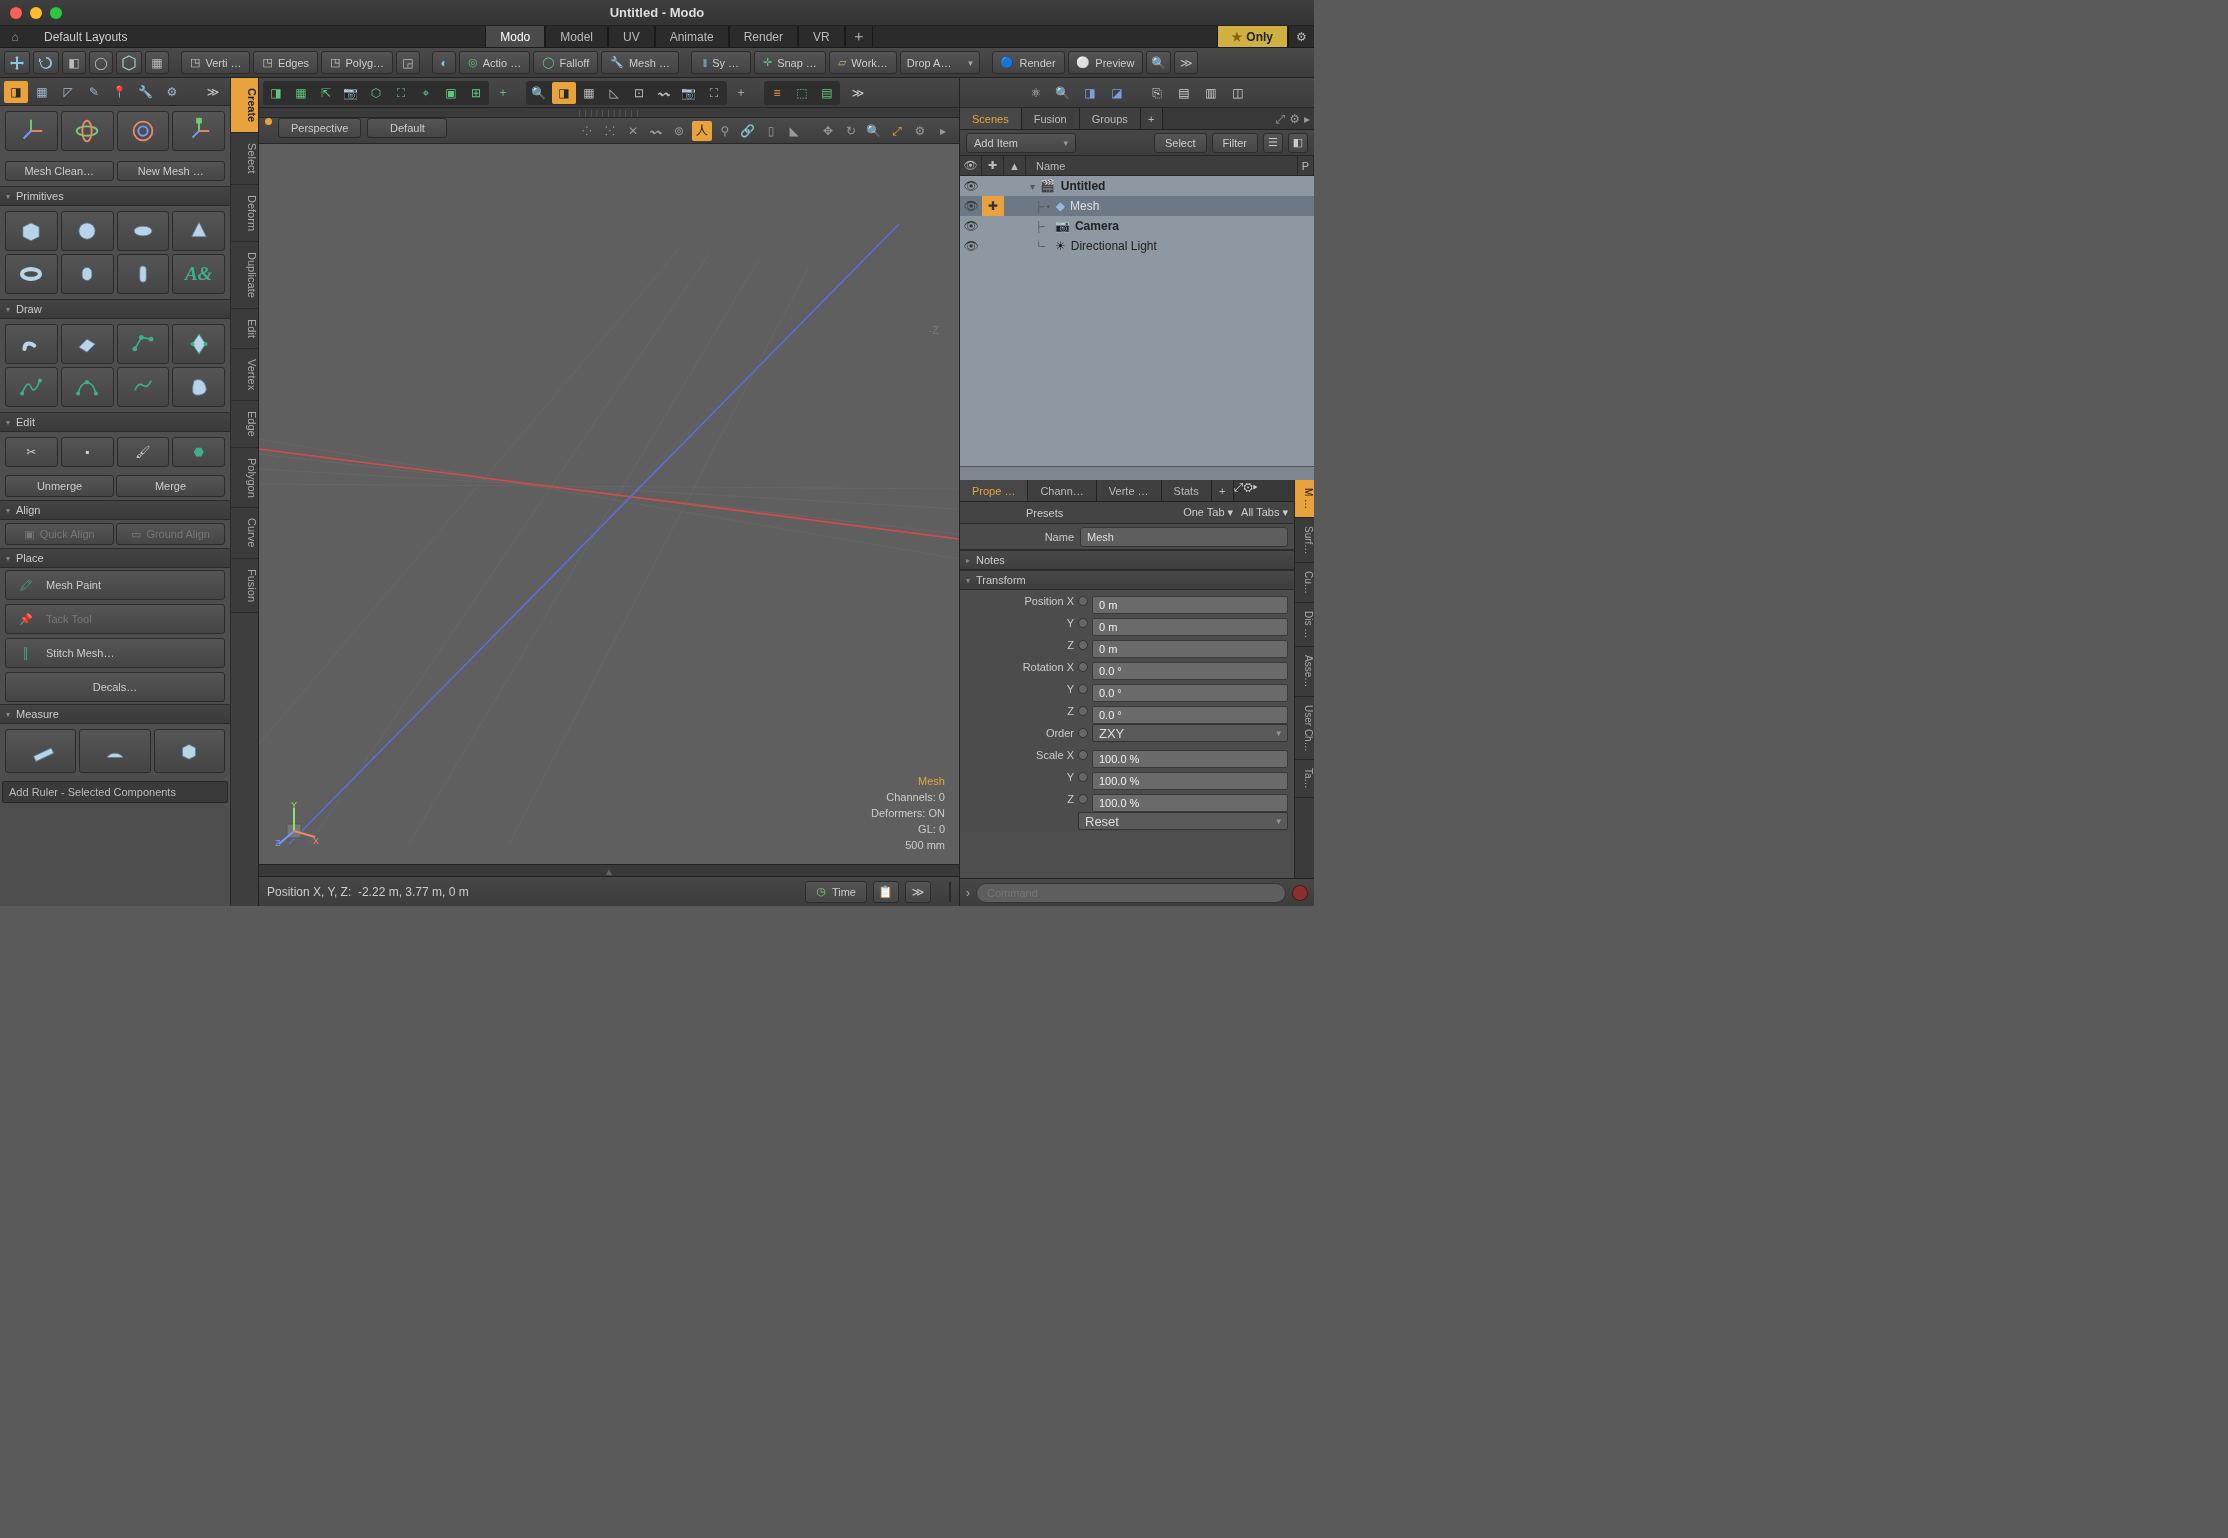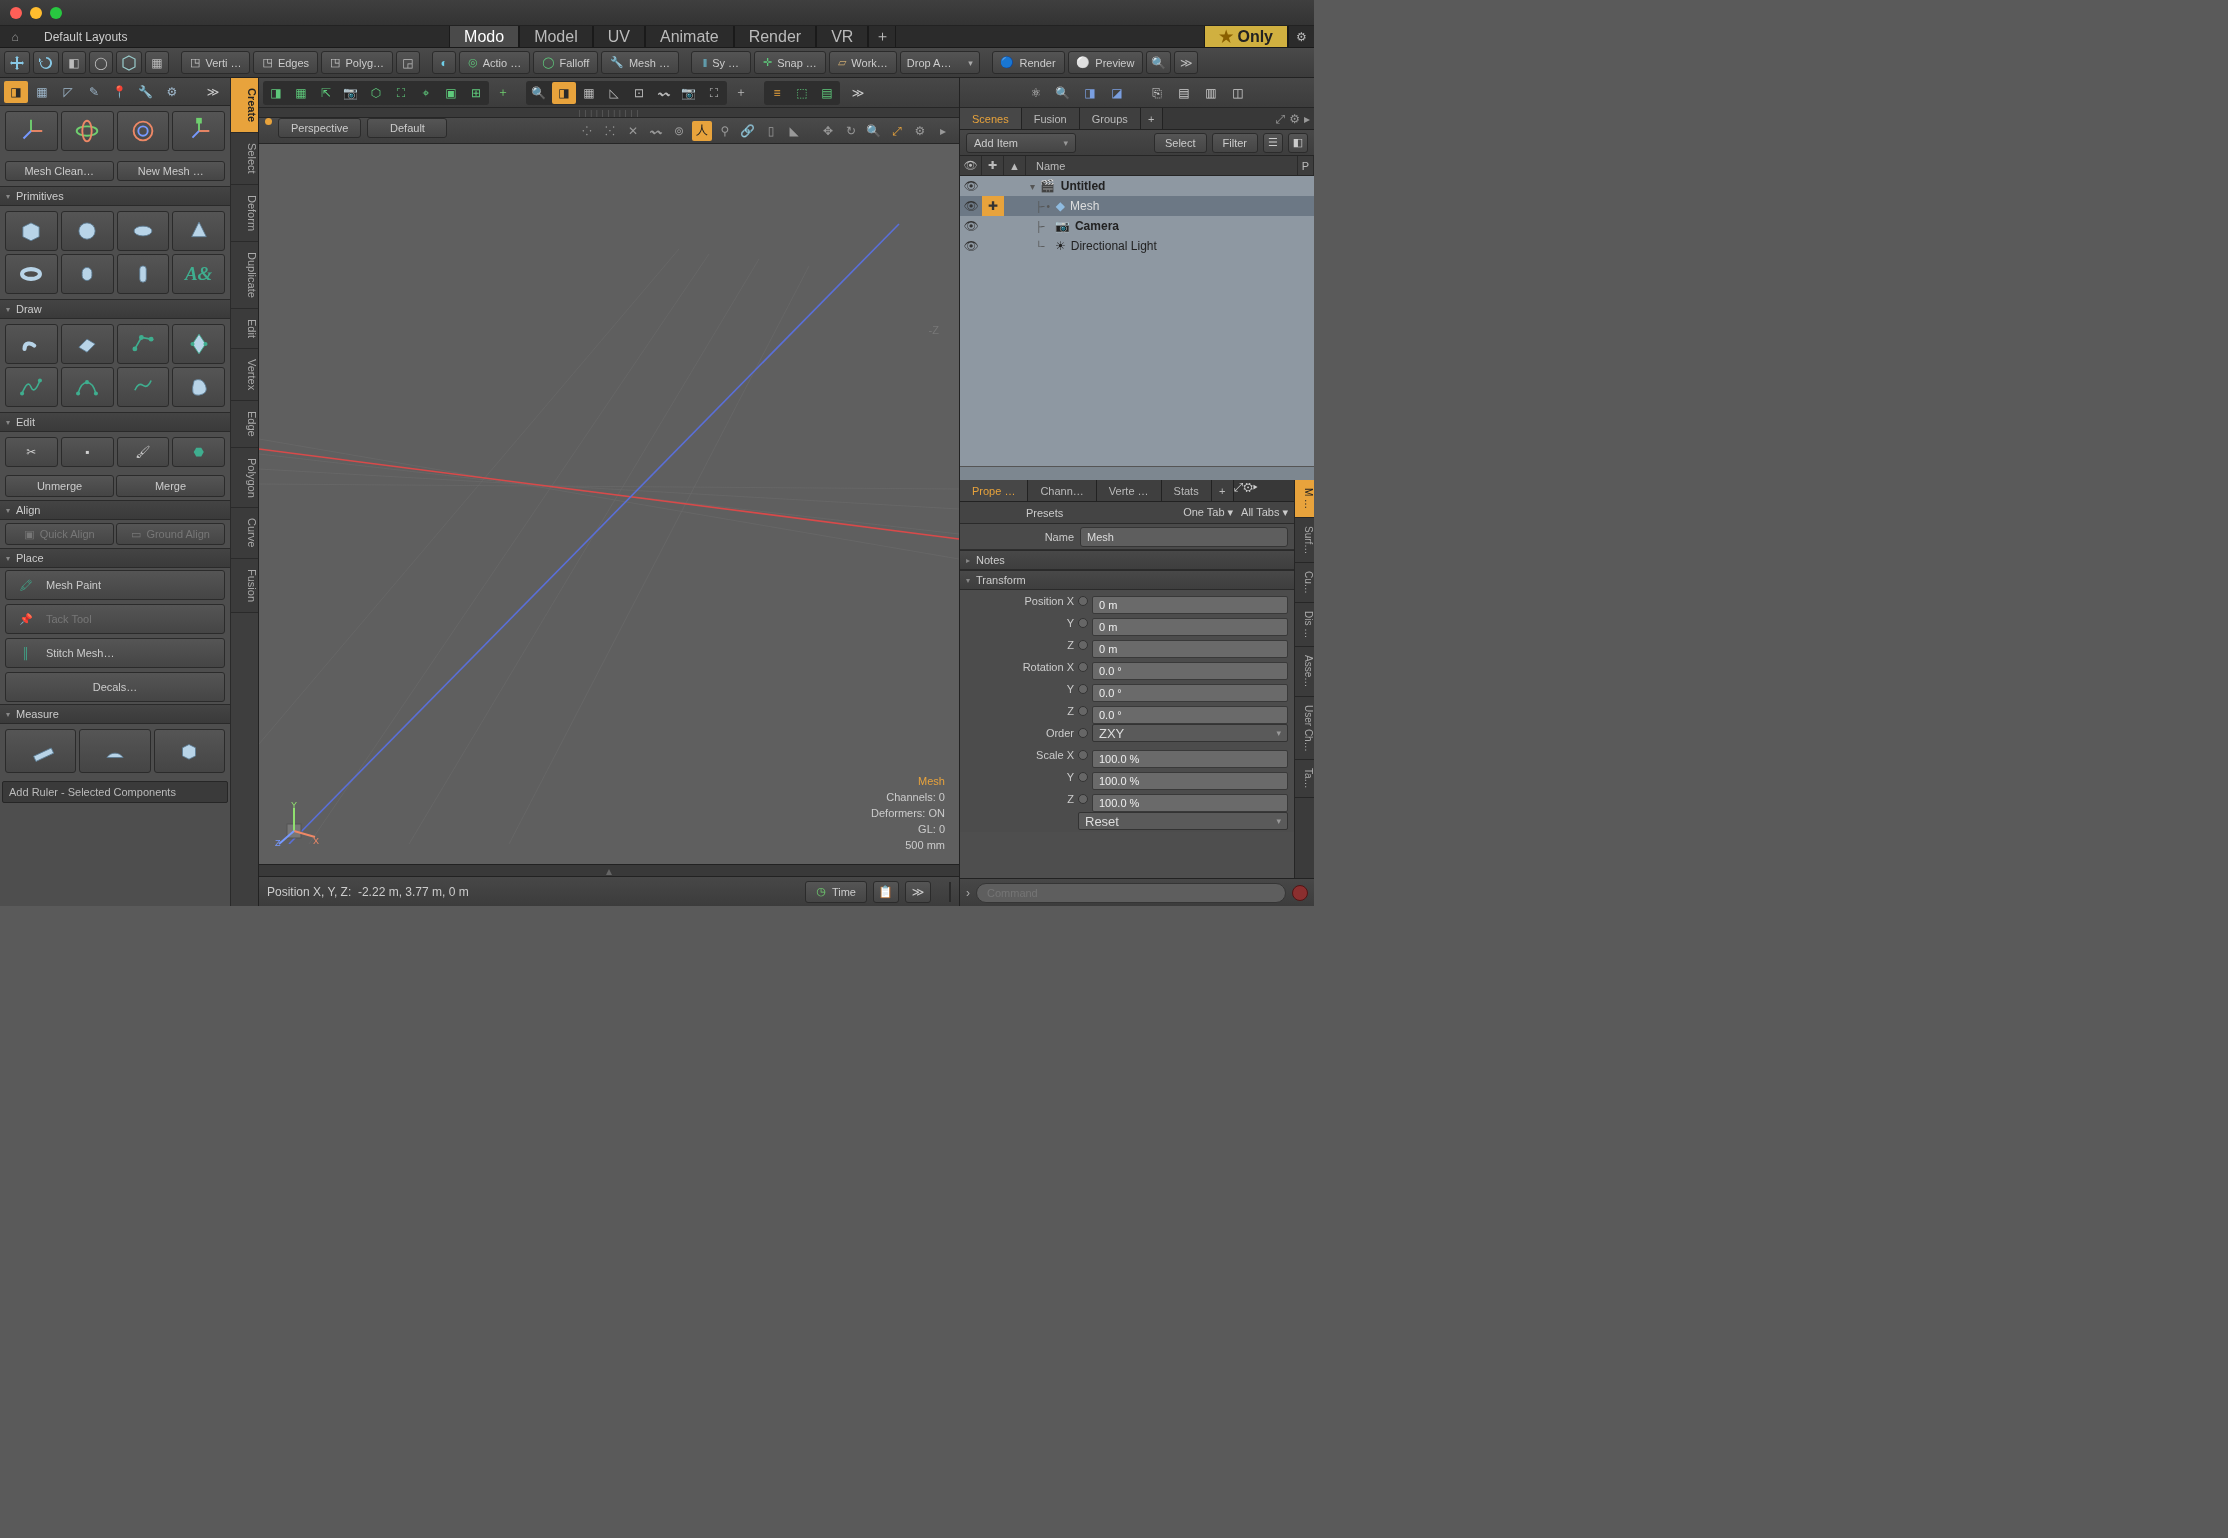--- a/index.html
+++ b/index.html
@@ -11,21 +11,21 @@
   .red{background:#ff5f57;}
   .yellow{background:#ffbd2e;}
   .green{background:#28c840;}
   .title{position:absolute;left:0;right:0;text-align:center;color:#ddd;font-size:13px;font-weight:600;}
   
   .layoutbar{height:22px;background:#2b2b2b;border-bottom:1px solid #1a1a1a;display:flex;align-items:stretch;color:#bbb;}
   .homebtn{width:30px;display:flex;align-items:center;justify-content:center;color:#999;}
   .layoutlabel{padding:0 14px;display:flex;align-items:center;font-size:12px;color:#ccc;}
   .spacer{flex:1;}
   .tabset{display:flex;align-items:stretch;}
-  .ltab{padding:8px 14px;display:flex;align-items:center;border-left:1px solid #1a1a1a;border-right:1px solid #1a1a1a;color:#bbb;cursor:pointer;font-size:16px;}
+  .ltab{padding:8px 14px;display:flex;align-items:center;border-left:1px solid #1a1a1a;border-right:1px solid #1a1a1a;color:#bbb;cursor:pointer;font-size:12px;}
   .ltab.active{background:#4a4a4a;color:#fff;}
   .ltab.add{width:28px;padding:0;justify-content:center;font-size:15px;}
   .ltab.only{background:#d0b040;color:#222;font-weight:600;gap:4px;}
   .gearend{width:26px;display:flex;align-items:center;justify-content:center;border-left:1px solid #1a1a1a;}
   
   .maintoolbar{height:30px;background:linear-gradient(#4a4a4a,#3b3b3b);border-bottom:1px solid #222;display:flex;align-items:center;padding:0 4px;gap:3px;overflow:hidden;}
   .tbtn{height:23px;background:linear-gradient(#545454,#434343);border:1px solid #2b2b2b;border-radius:3px;display:flex;align-items:center;justify-content:center;padding:0 4px;cursor:pointer;min-width:24px;color:#bbb;}
   .tbtn.wide{padding:0 8px;gap:5px;min-width:60px;}
   .tsep{width:6px;}
   .tbtn.txt{font-size:11px;color:#ccc;}
@@ -141,20 +141,21 @@
 </style>
 </head>
 <body>
 
 <div class="titlebar">
   <div class="traffic">
     <div class="tl red"></div>
     <div class="tl yellow"></div>
     <div class="tl green"></div>
   </div>
+  <div class="title">Untitled - Modo</div>
 </div>
 
 <div class="layoutbar">
   <div class="homebtn">⌂</div>
   <div class="layoutlabel">Default Layouts</div>
   <div class="spacer"></div>
   <div class="tabset">
     <div class="ltab active">Modo</div>
     <div class="ltab">Model</div>
     <div class="ltab">UV</div>

